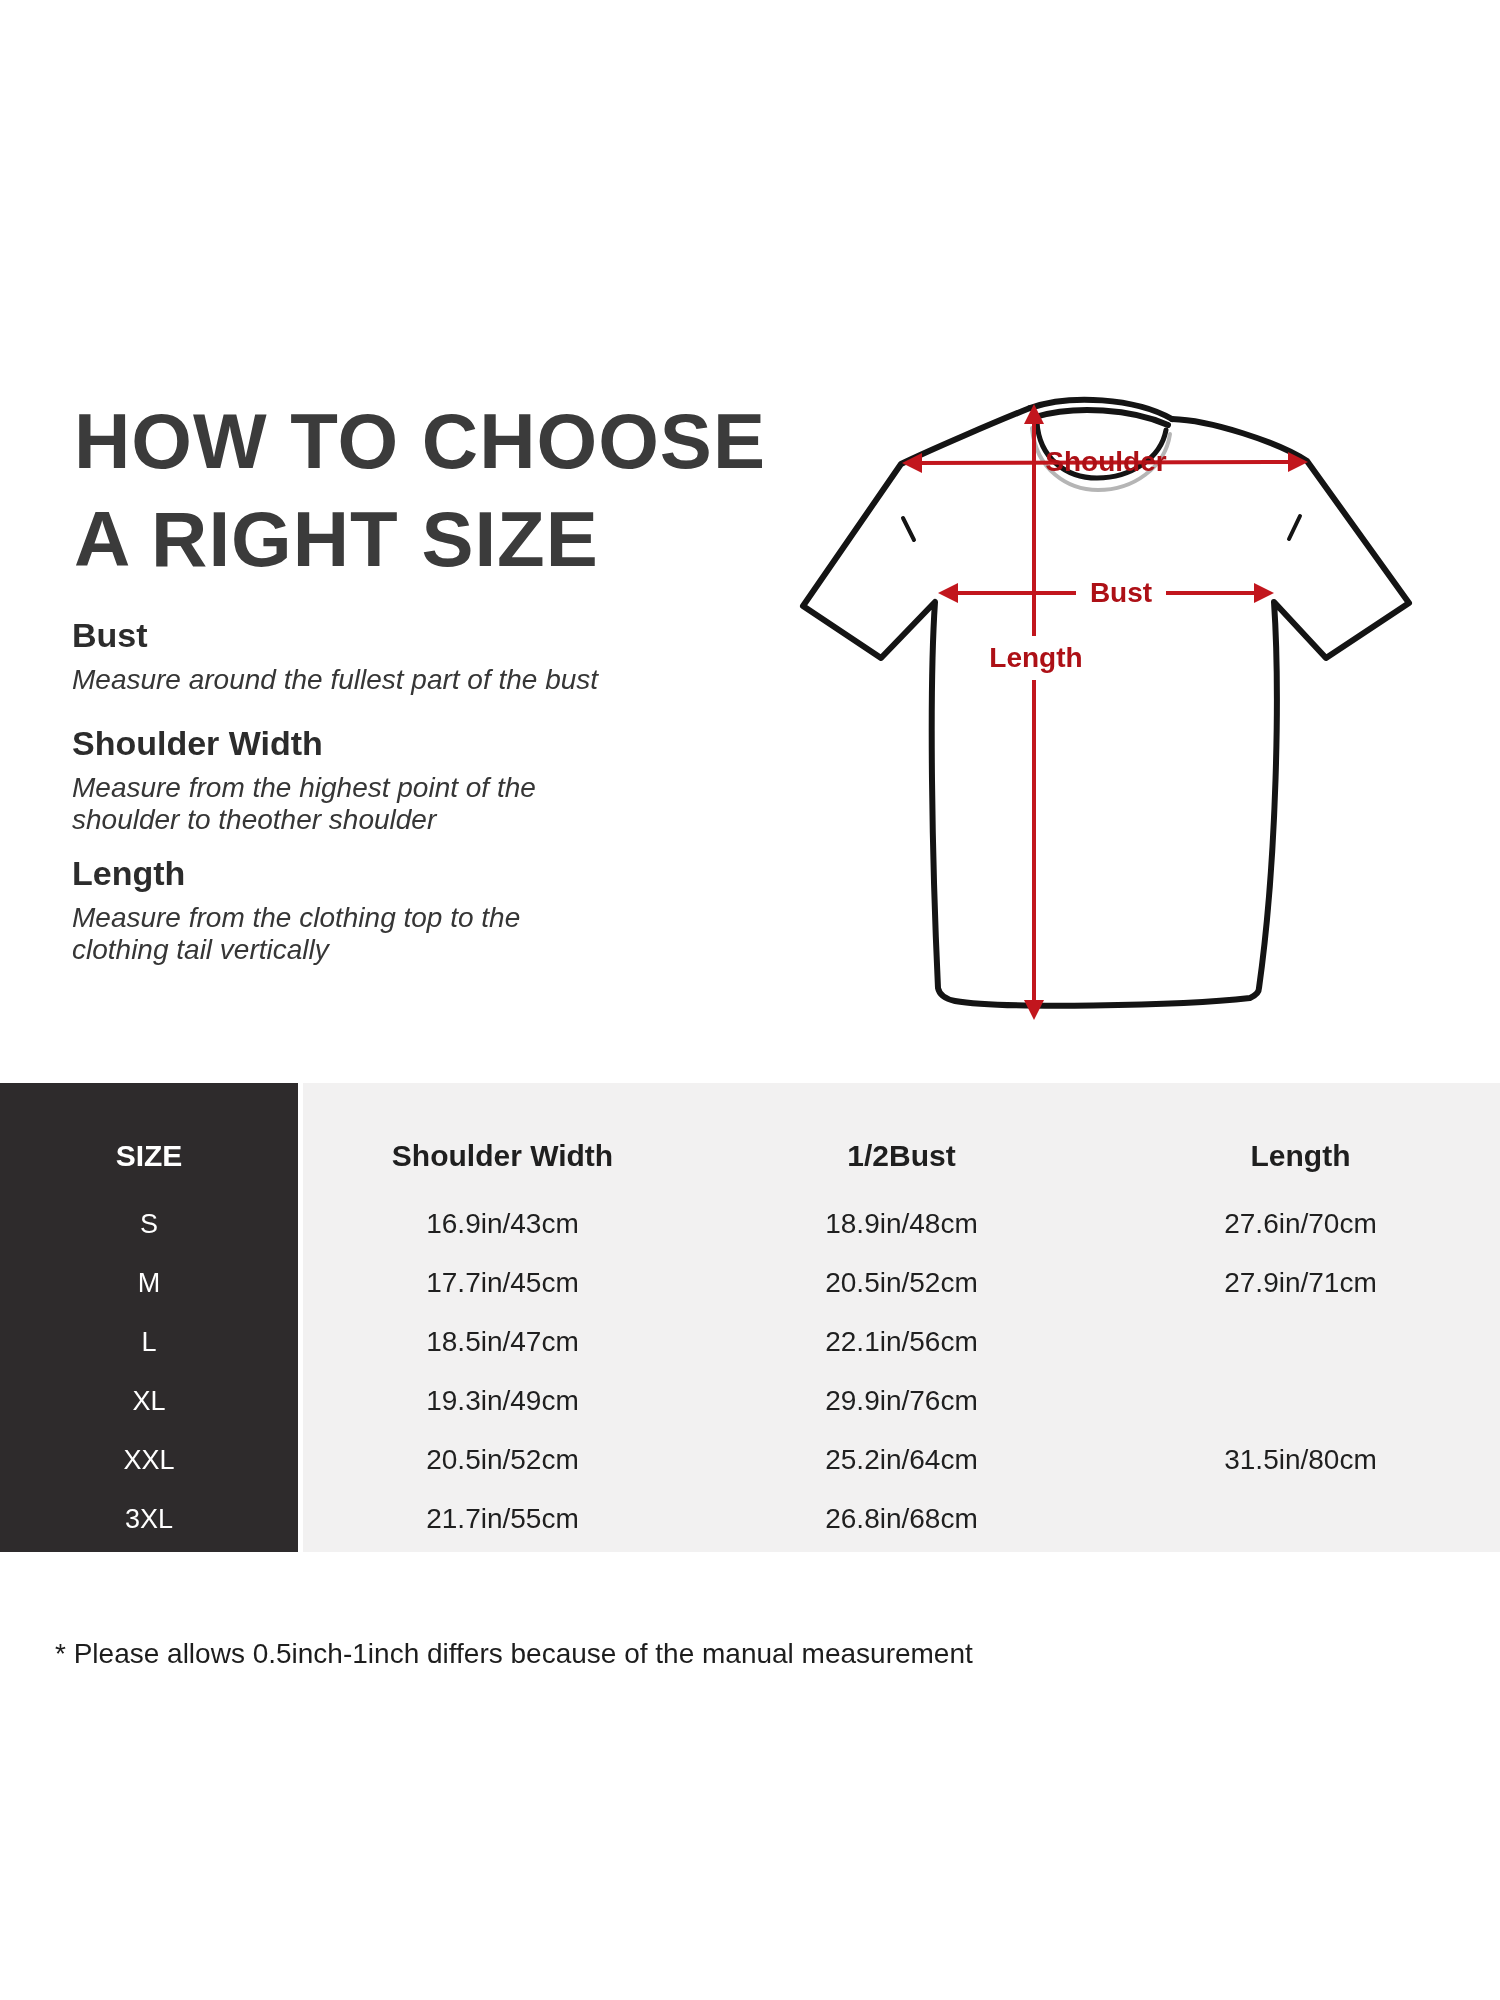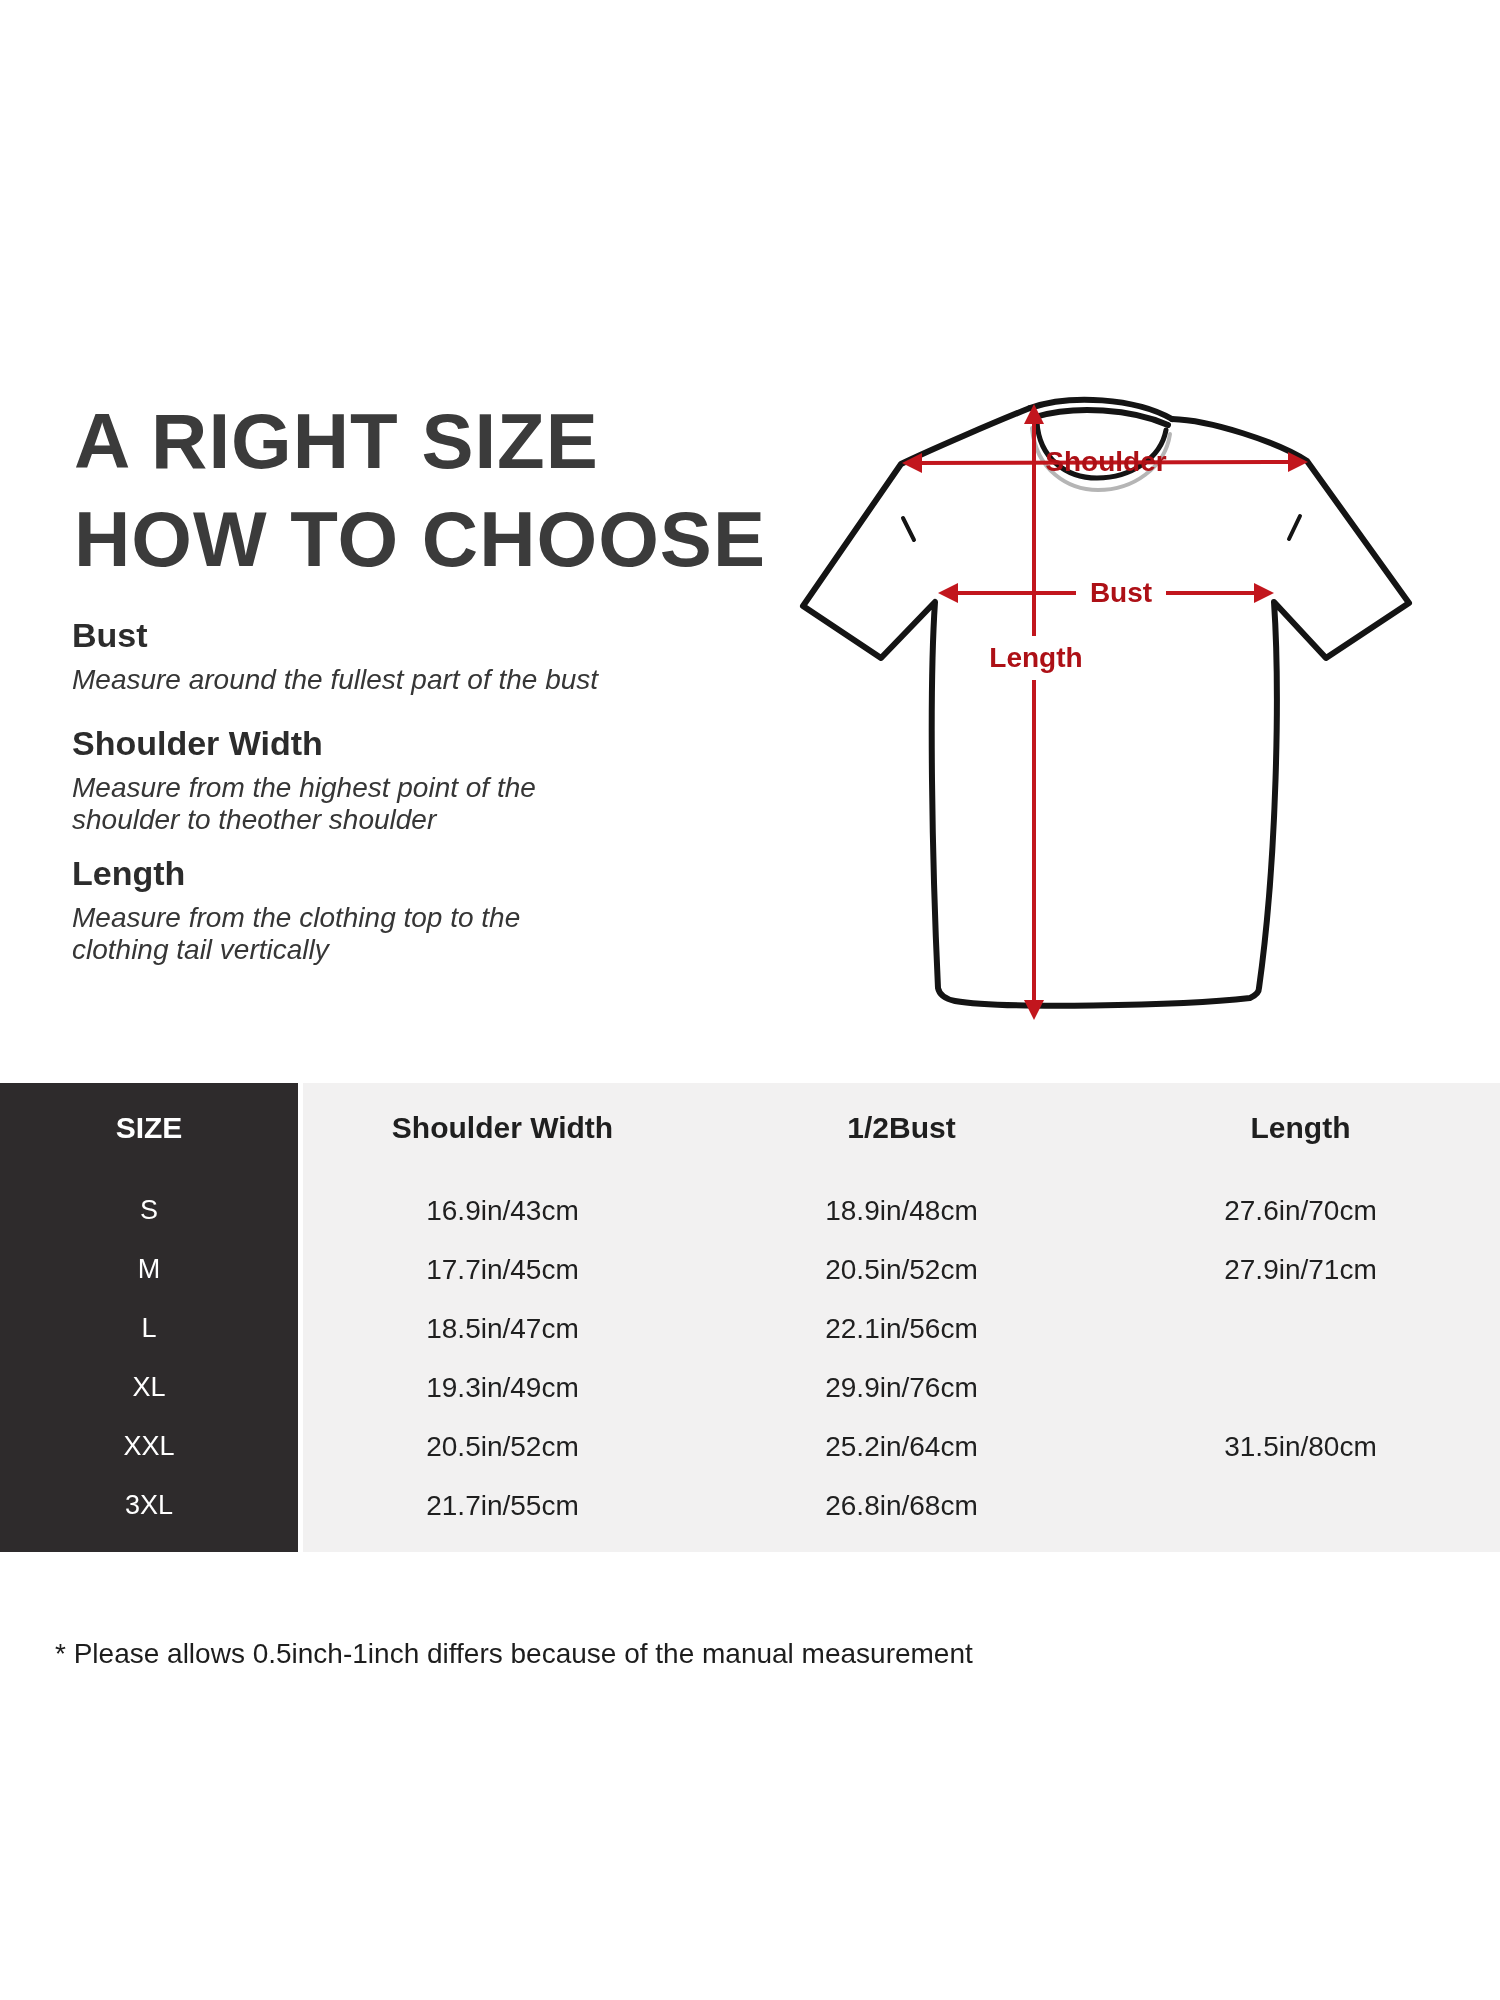--- a/index.html
+++ b/index.html
@@ -25,21 +25,21 @@
   #h-len{top:854px;}  #p-len{top:902px;}
 
   
   #diagram{position:absolute;left:780px;top:390px;width:650px;height:645px;}
   .red-label{font-family:"Liberation Sans",sans-serif;font-weight:700;font-size:28px;}
 
   
   #size-table{position:absolute;left:0;top:1083px;width:1500px;height:469px;}
   .dark-col{position:absolute;left:0;top:0;width:298px;height:100%;background:#2e2b2c;}
   .light-panel{position:absolute;left:303px;top:0;right:0;height:100%;background:#f2f1f1;}
-  .t-row{position:absolute;left:0;width:100%;display:flex;align-items:center;}
+  .t-row{position:absolute;left:0;width:100%;display:flex;align-items:flex-end;}
   .t-row .c-size{width:298px;text-align:center;color:#ffffff;}
   .t-row .c-gap{width:5px;}
   .t-row .c-val{width:399px;text-align:center;color:#1f1f1f;}
   #header-row{top:0;height:90px;}
   #header-row .c-size{font-size:30px;font-weight:700;}
   #header-row .c-val{font-size:30px;font-weight:700;}
   .data-rows{position:absolute;top:98px;left:0;width:100%;}
   .data-rows .t-row{position:relative;height:59px;}
   .data-rows .c-size{font-size:27px;font-weight:400;}
   .data-rows .c-val{font-size:28px;font-weight:400;}
@@ -49,22 +49,22 @@
     position:absolute;left:55px;top:1606px;
     font-size:28px;color:#1d1d1d;margin-top:32px;
   }
 </style>
 </head>
 <body>
 
 <div id="page">
 
   <div class="title">
+    <div>HOW TO CHOOSE</div>
     <div>A RIGHT SIZE</div>
-    <div>HOW TO CHOOSE</div>
   </div>
 
   <div id="h-bust" class="sec-head">Bust</div>
   <div id="p-bust" class="sec-body">
     <div>Measure around the fullest part of the bust</div>
   </div>
 
   <div id="h-sw" class="sec-head">Shoulder Width</div>
   <div id="p-sw" class="sec-body">
     <div>Measure from the highest point of the</div>

